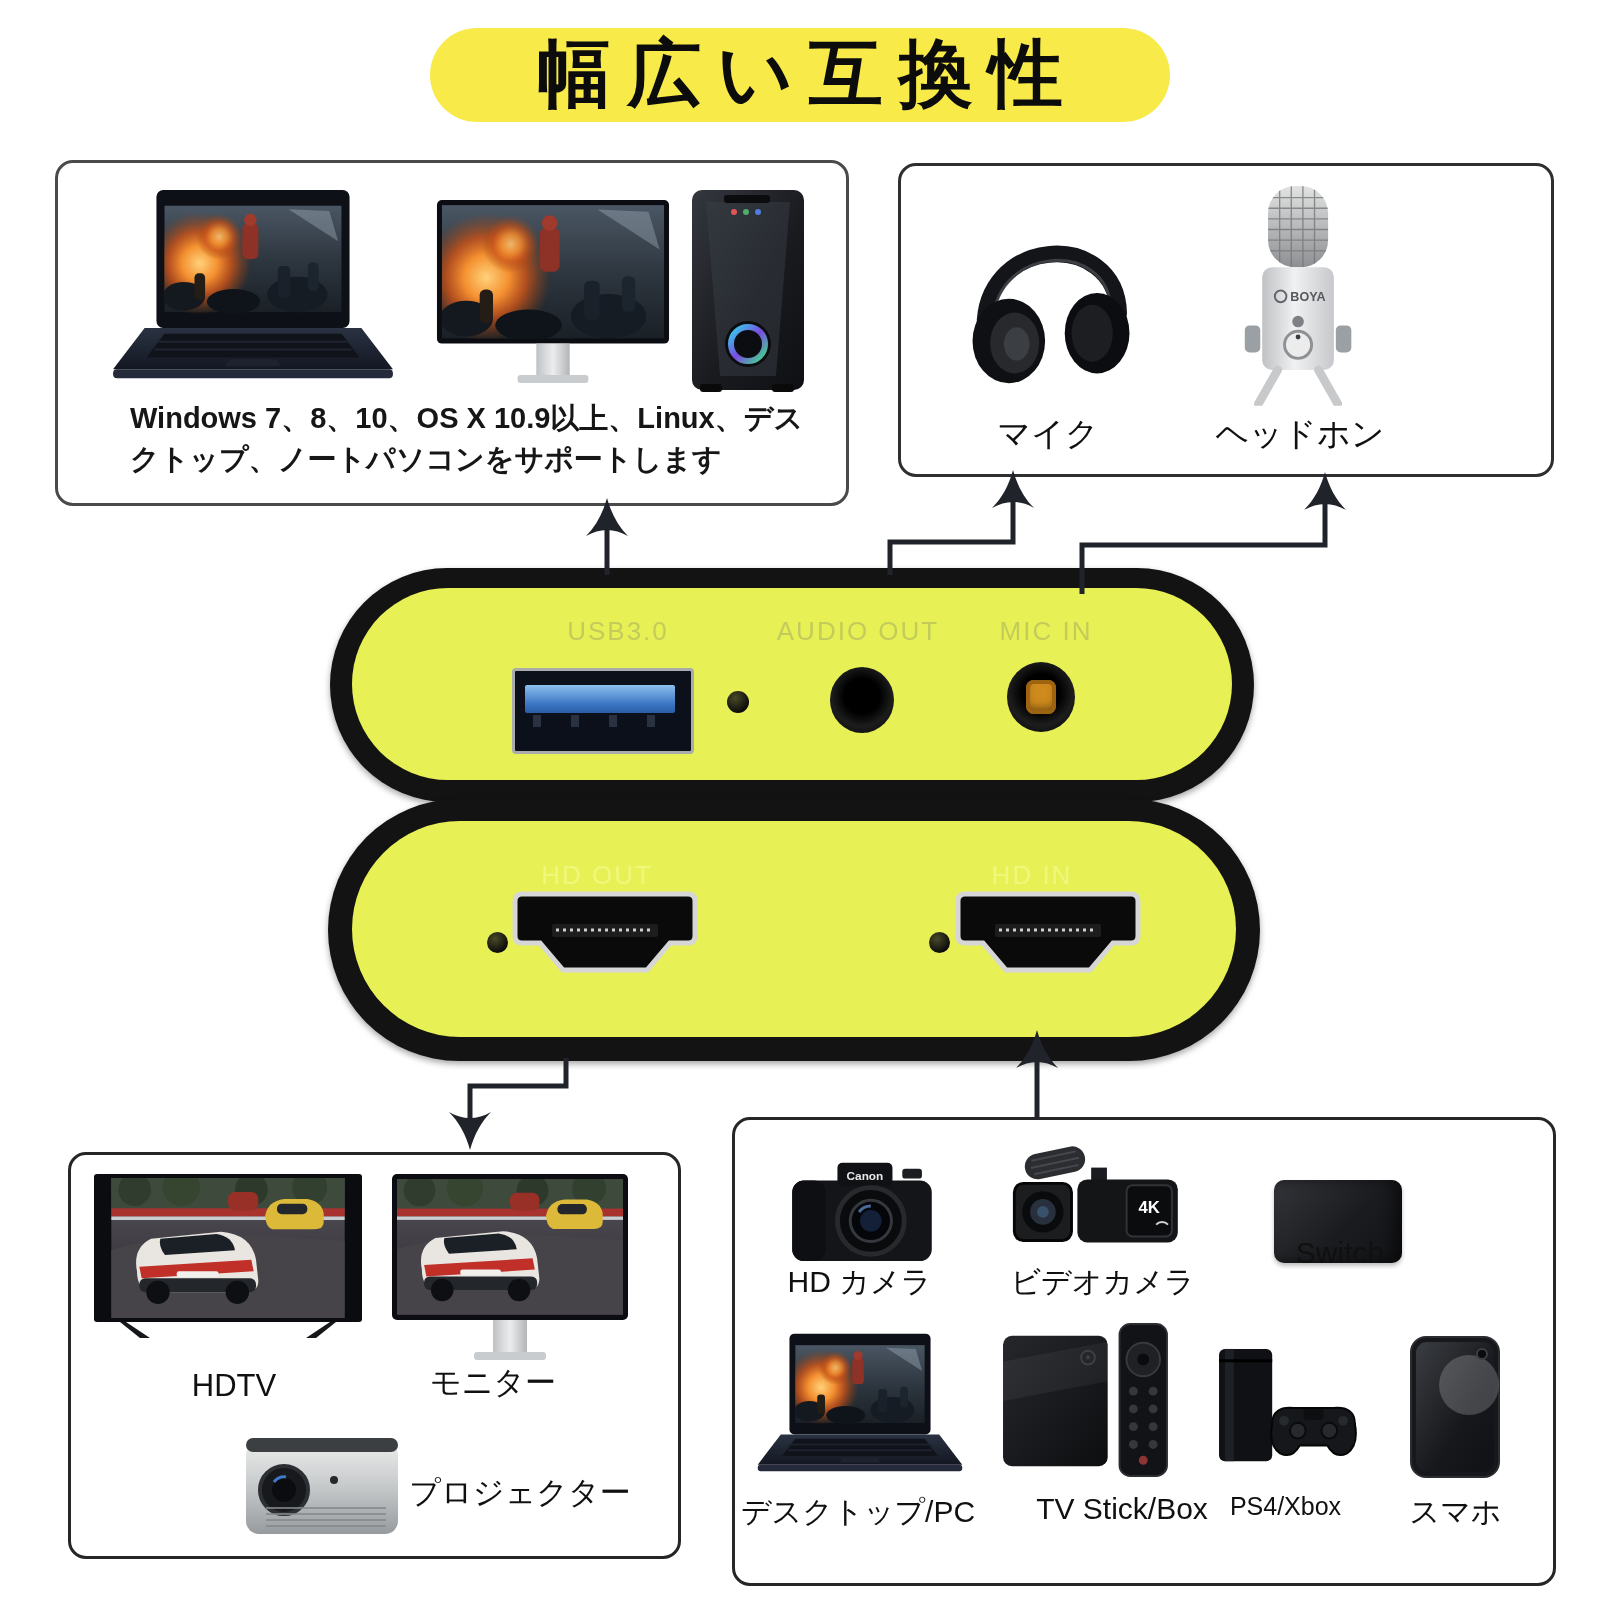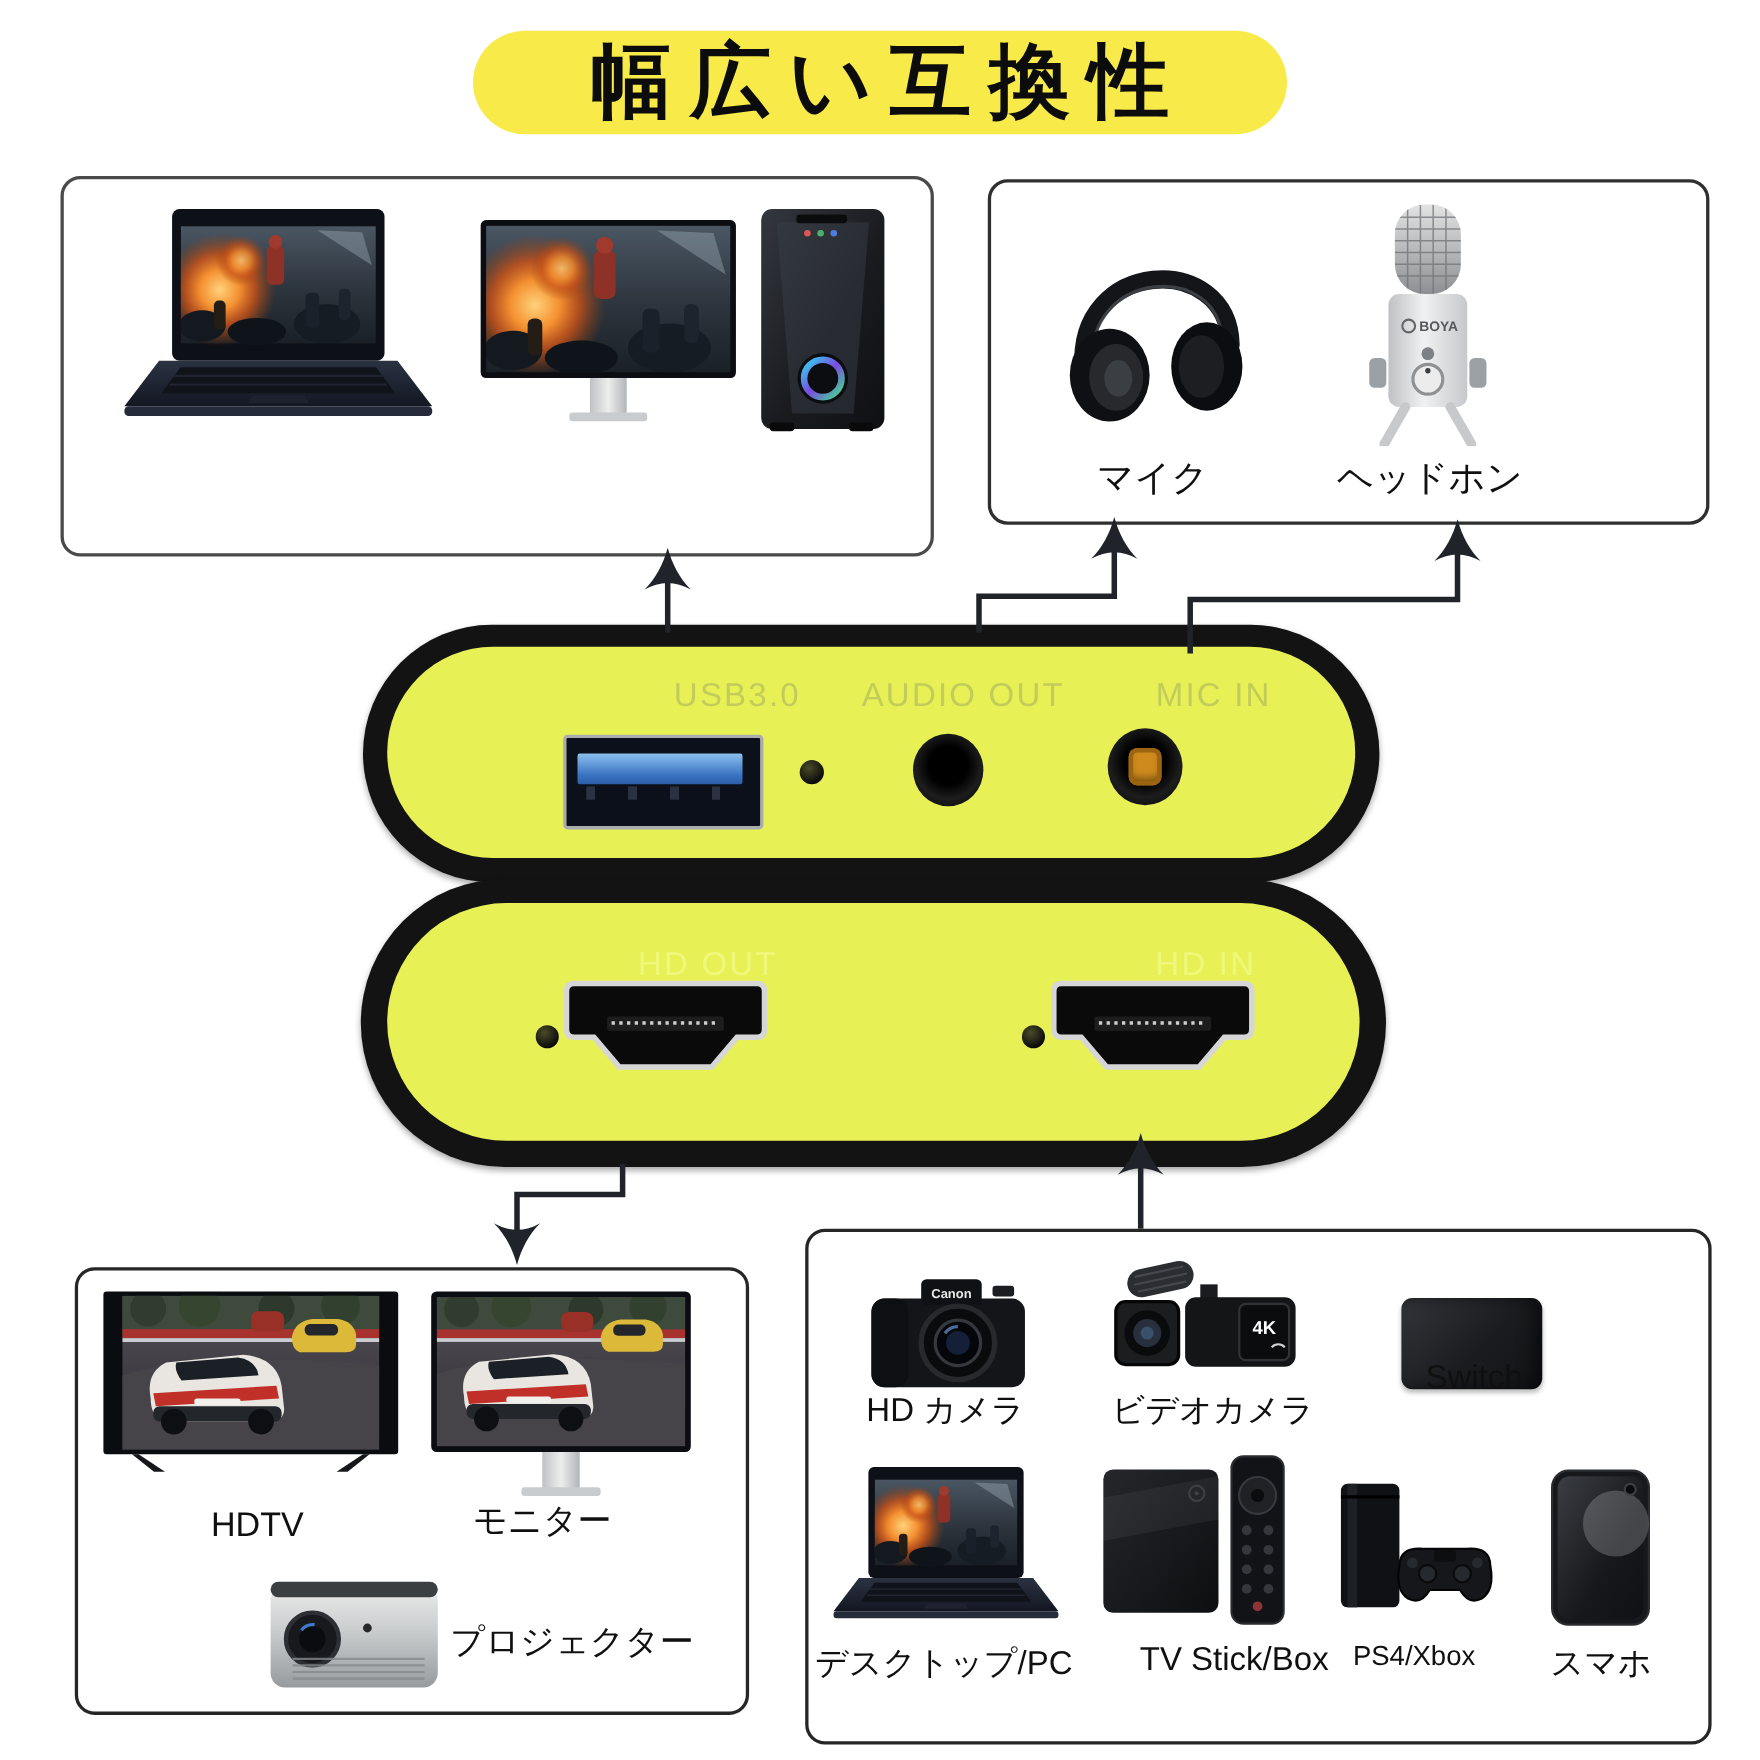--- a/index.html
+++ b/index.html
@@ -22,21 +22,21 @@
   .caption{left:130px;top:398px;width:678px;font-size:29px;font-weight:bold;line-height:1.42;color:#161616;}
   .lbl{font-weight:normal;color:#101010;text-align:center;font-size:31px;white-space:nowrap;}
 
   
   .pill{background:#131313;border-radius:120px;box-shadow:0 3px 6px rgba(0,0,0,.35);}
   #pill-top{left:330px;top:568px;width:924px;height:234px;}
   #pill-bottom{left:328px;top:799px;width:932px;height:262px;border-radius:132px;}
   .face{position:absolute;background:#e7f155;}
   #face-top{left:22px;top:20px;right:22px;bottom:22px;border-radius:98px;}
   #face-bottom{left:24px;top:22px;right:24px;bottom:24px;border-radius:108px;}
-  .port-lbl{position:absolute;font-size:30px;letter-spacing:2px;text-align:right;width:220px;}
+  .port-lbl{position:absolute;font-size:26px;letter-spacing:2px;text-align:center;width:220px;}
   .port-lbl.top{color:#c3cc5a;}
   .port-lbl.bot{color:#f0f87c;}
 
   .usb{left:512px;top:668px;width:176px;height:80px;background:#0c101a;border:3px solid #a9abad;border-radius:4px;}
   .usb-tongue{position:absolute;left:10px;top:14px;width:150px;height:28px;border-radius:2px;
               background:linear-gradient(180deg,#8cc0ee,#3a74c2 70%,#2b5da6);}
   .usb-pins{position:absolute;left:18px;top:44px;width:134px;height:12px;
             background:repeating-linear-gradient(90deg,#2a3242 0 8px,transparent 8px 38px);}
   .hole{border-radius:50%;background:radial-gradient(circle at 38% 32%,#4a4a28,#0b0b0b 72%);}
   .jack{border-radius:50%;background:radial-gradient(circle at 50% 44%,#000 0 36%,#1d1d1d 62%,#040404 95%);}
@@ -342,20 +342,21 @@
 
   <svg class="abs" style="left:105px;top:188px" width="296" height="202" viewBox="0 0 300 205">
       <use href="#sym-laptop"></use>
     </svg>
   <svg class="abs" style="left:435px;top:198px" width="236" height="187" viewBox="0 0 240 190">
       <use href="#sym-monitor-war"></use>
     </svg>
   <svg class="abs" style="left:682px;top:188px" width="130" height="205" viewBox="0 0 130 205">
       <use href="#sym-tower"></use>
     </svg>
+  <div class="abs caption">Windows 7、8、10、OS X 10.9以上、Linux、デスクトップ、ノートパソコンをサポートします</div>
 
   <svg class="abs" style="left:948px;top:188px" width="206" height="206" viewBox="0 0 210 210">
       <use href="#sym-headphones"></use>
     </svg>
   <svg class="abs" style="left:1208px;top:178px" width="184" height="228" viewBox="0 0 190 235">
       <use href="#sym-mic"></use>
     </svg>
   <div class="abs lbl" style="left:948px;top:412px;width:200px;font-size:33px">マイク</div>
   <div class="abs lbl" style="left:1190px;top:412px;width:220px;font-size:33px">ヘッドホン</div>
 

